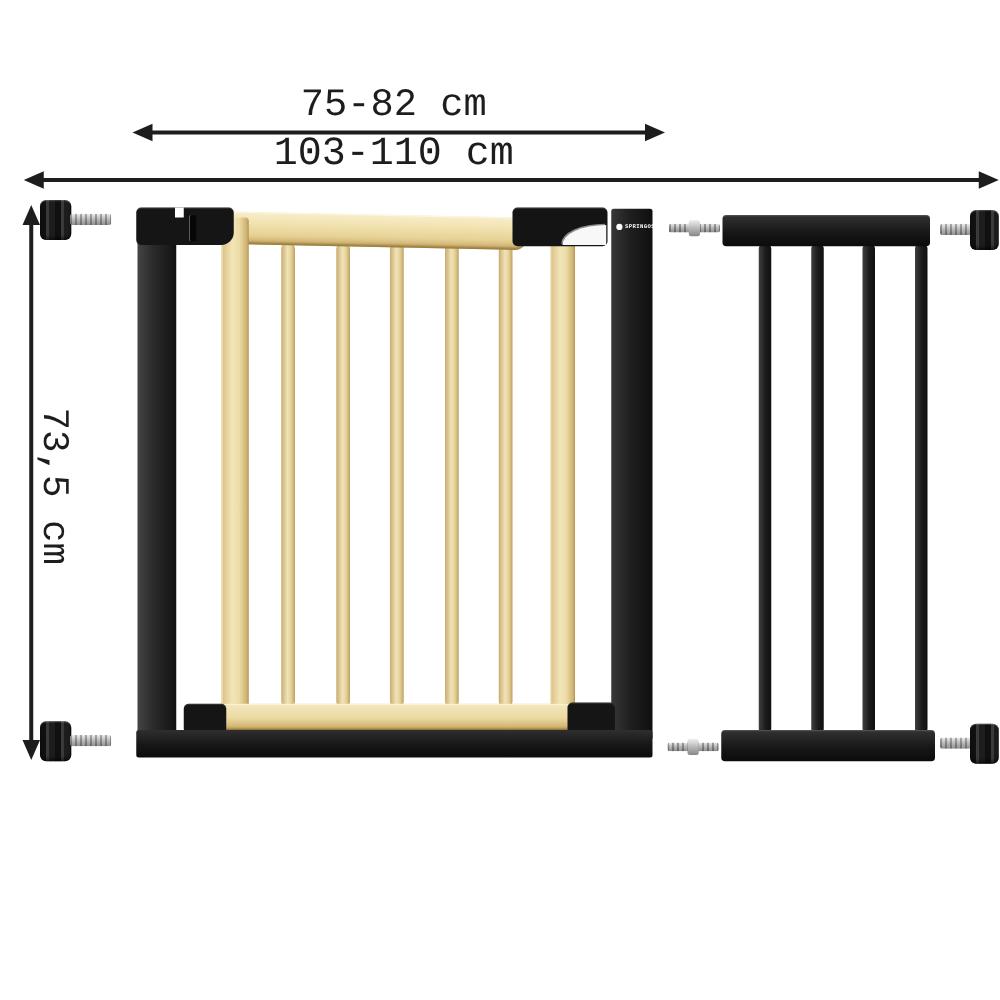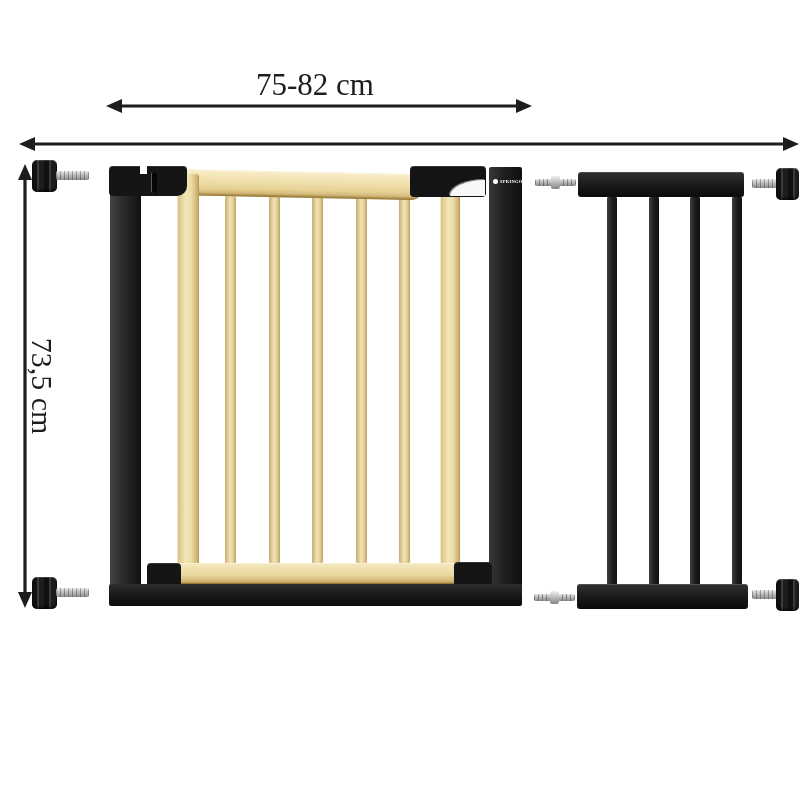--- a/index.html
+++ b/index.html
@@ -1,18 +1,18 @@
 <!DOCTYPE html>
 <html><head>
 <meta charset="utf-8">
 <style>
   html,body{margin:0;padding:0;background:#fff;}
   .canvas{
     position:relative;width:800px;height:800px;background:#fff;overflow:hidden;
-    font-family:Liberation Serif, serif;color:#1d1d1d;
+    font-family:Liberation Mono, monospace;color:#1d1d1d;
   }
 
   
   .dim-label{
     position:absolute;text-align:center;color:#1d1d1d;
     font-size:31px;line-height:32px;font-weight:400;letter-spacing:0px;white-space:nowrap;
   }
   .dim-label.rot{transform:rotate(90deg);}
   svg.dim-arrow{position:absolute;overflow:visible;z-index:6;}
   svg.dim-arrow line{stroke:#1d1d1d;stroke-width:3.2;}
@@ -127,20 +127,21 @@
 <div class="canvas">
 
   <div class="dim-label" style="left:180px;top:69px;width:270px;">75-82 cm</div>
 
   <svg class="dim-arrow" style="left:104px;top:96px;" width="430" height="20">
     <line x1="14" y1="10" x2="416" y2="10"></line>
     <polygon points="2,10 18,3 18,17"></polygon>
     <polygon points="428,10 412,3 412,17"></polygon>
   </svg>
 
+  <div class="dim-label" style="left:170px;top:107px;width:290px;font-size:32px;">103-110 cm</div>
 
   <svg class="dim-arrow" style="left:17px;top:134px;" width="784" height="20">
     <line x1="14" y1="10" x2="770" y2="10"></line>
     <polygon points="2,10 18,3 18,17"></polygon>
     <polygon points="782,10 766,3 766,17"></polygon>
   </svg>
 
   <svg class="dim-arrow" style="left:15px;top:162px;" width="20" height="448">
     <line x1="10" y1="14" x2="10" y2="434"></line>
     <polygon points="10,2 3,18 17,18"></polygon>

